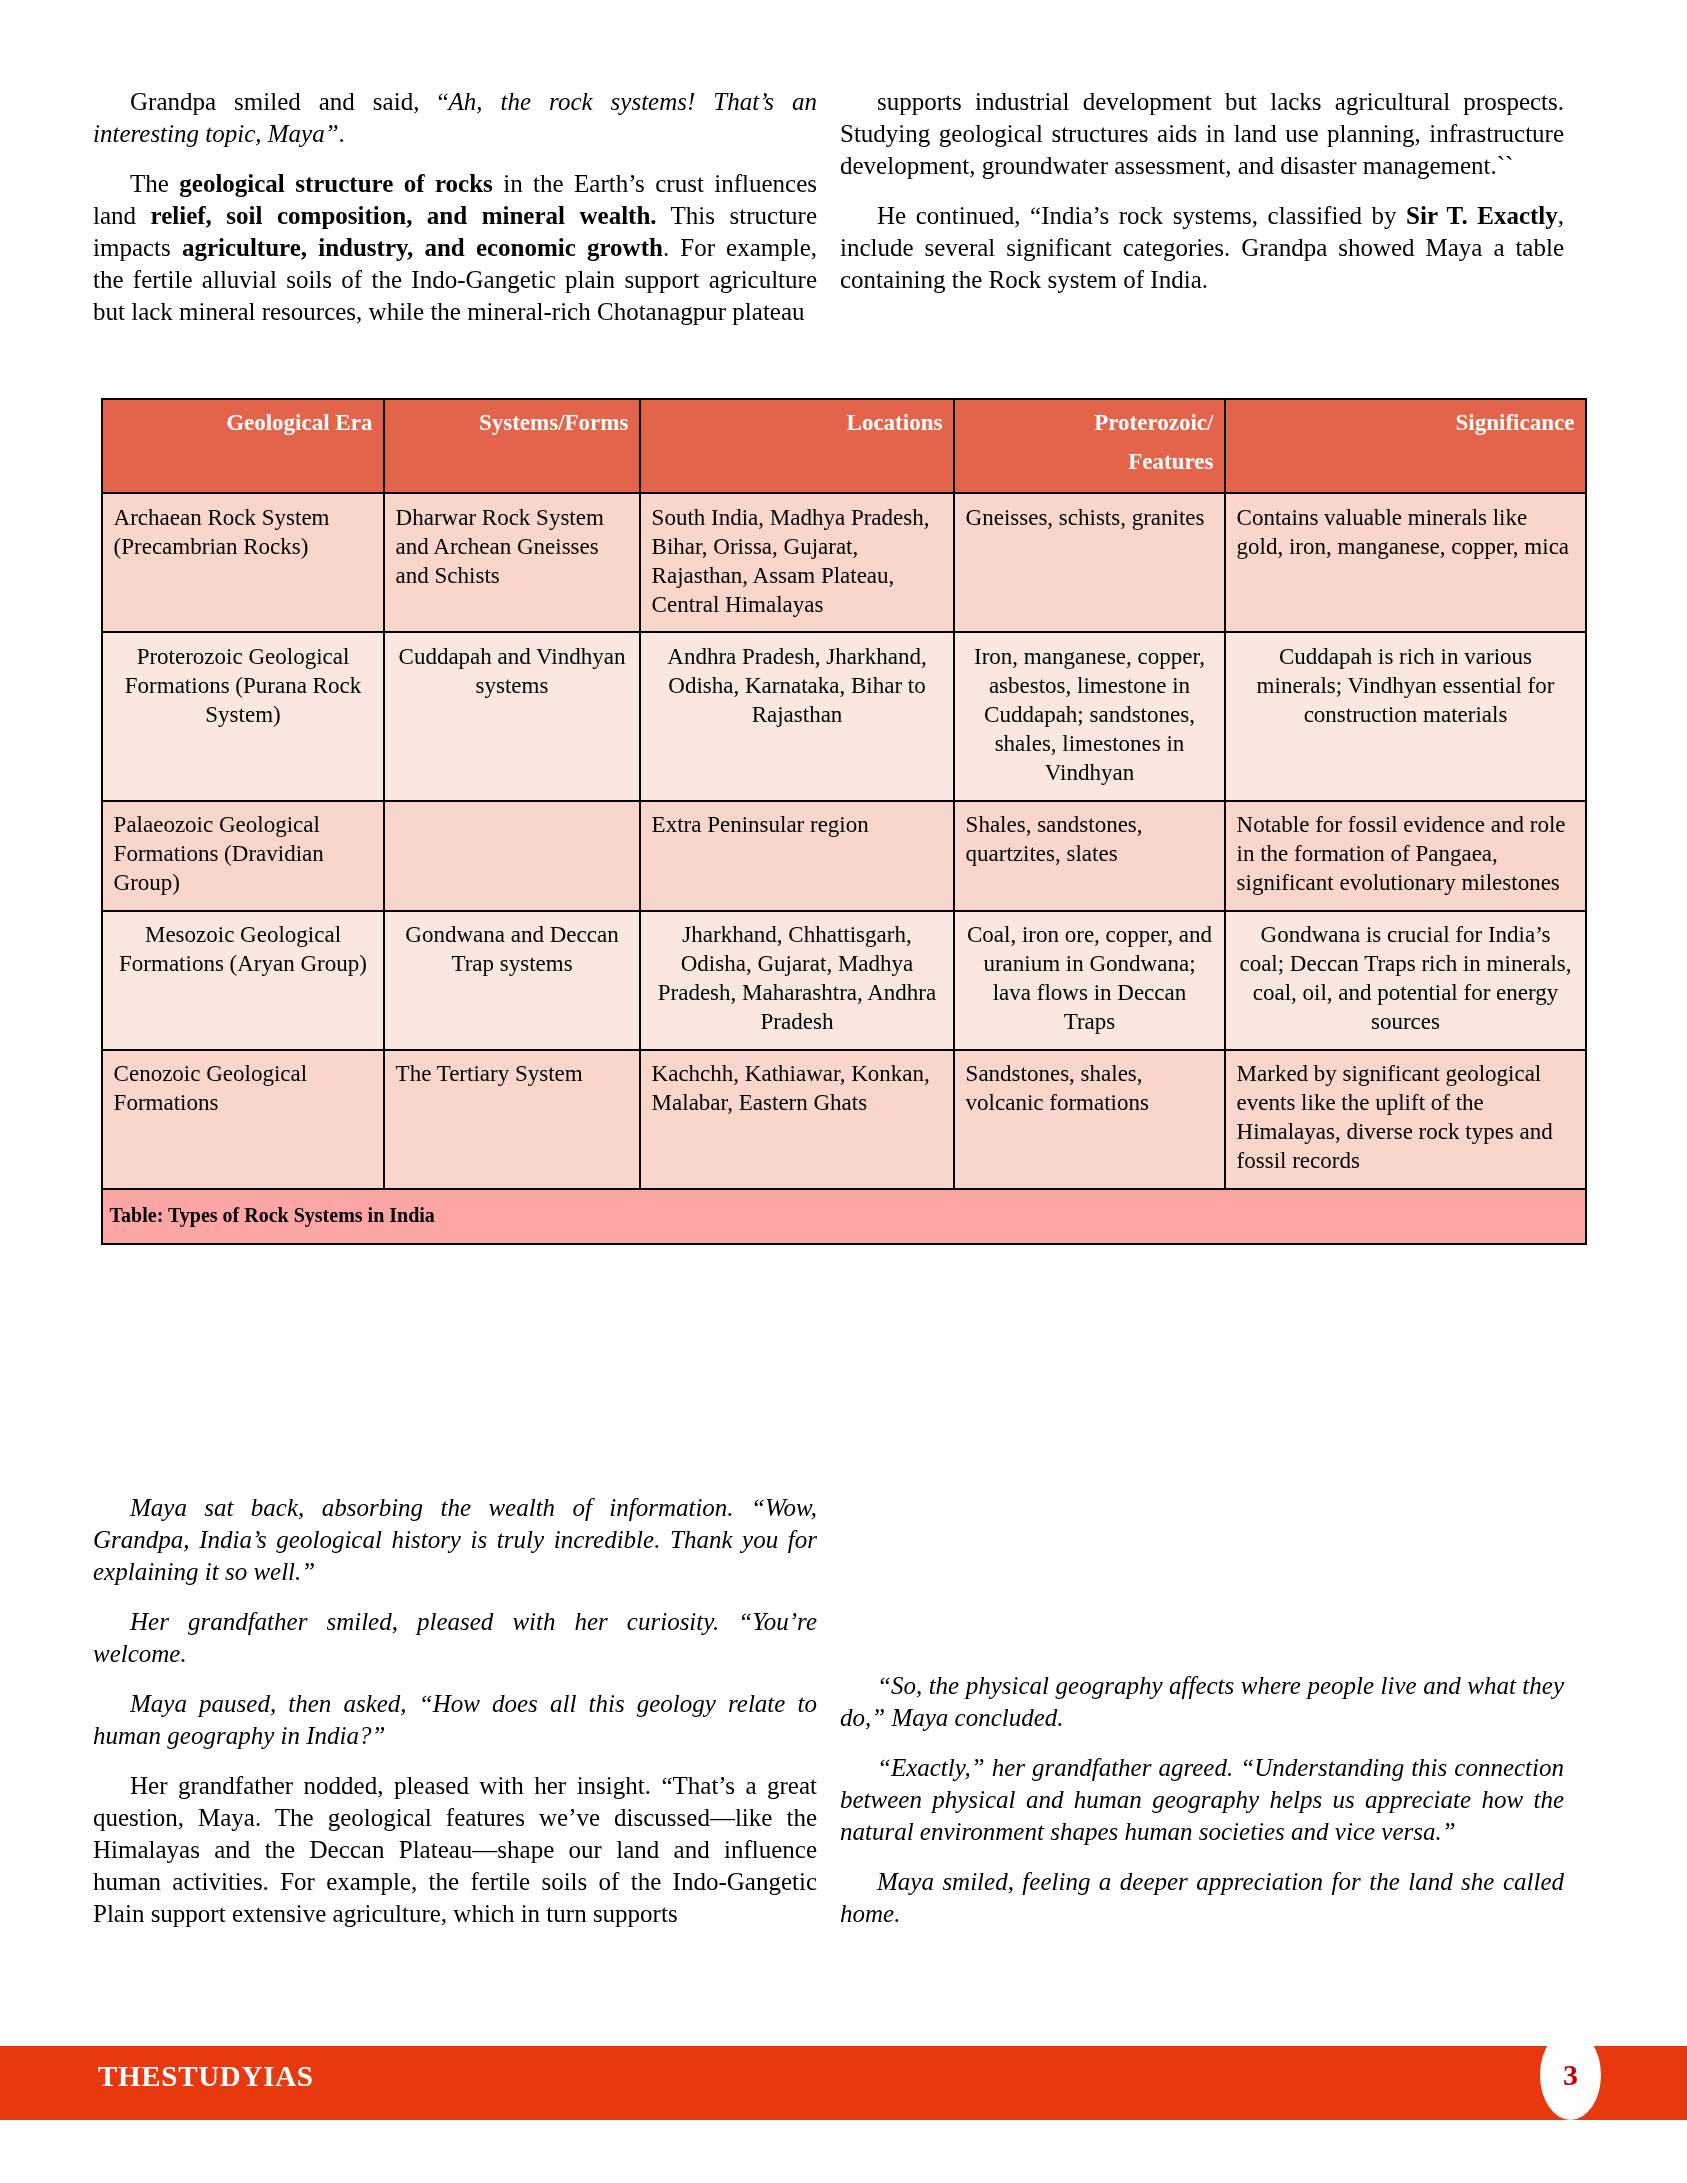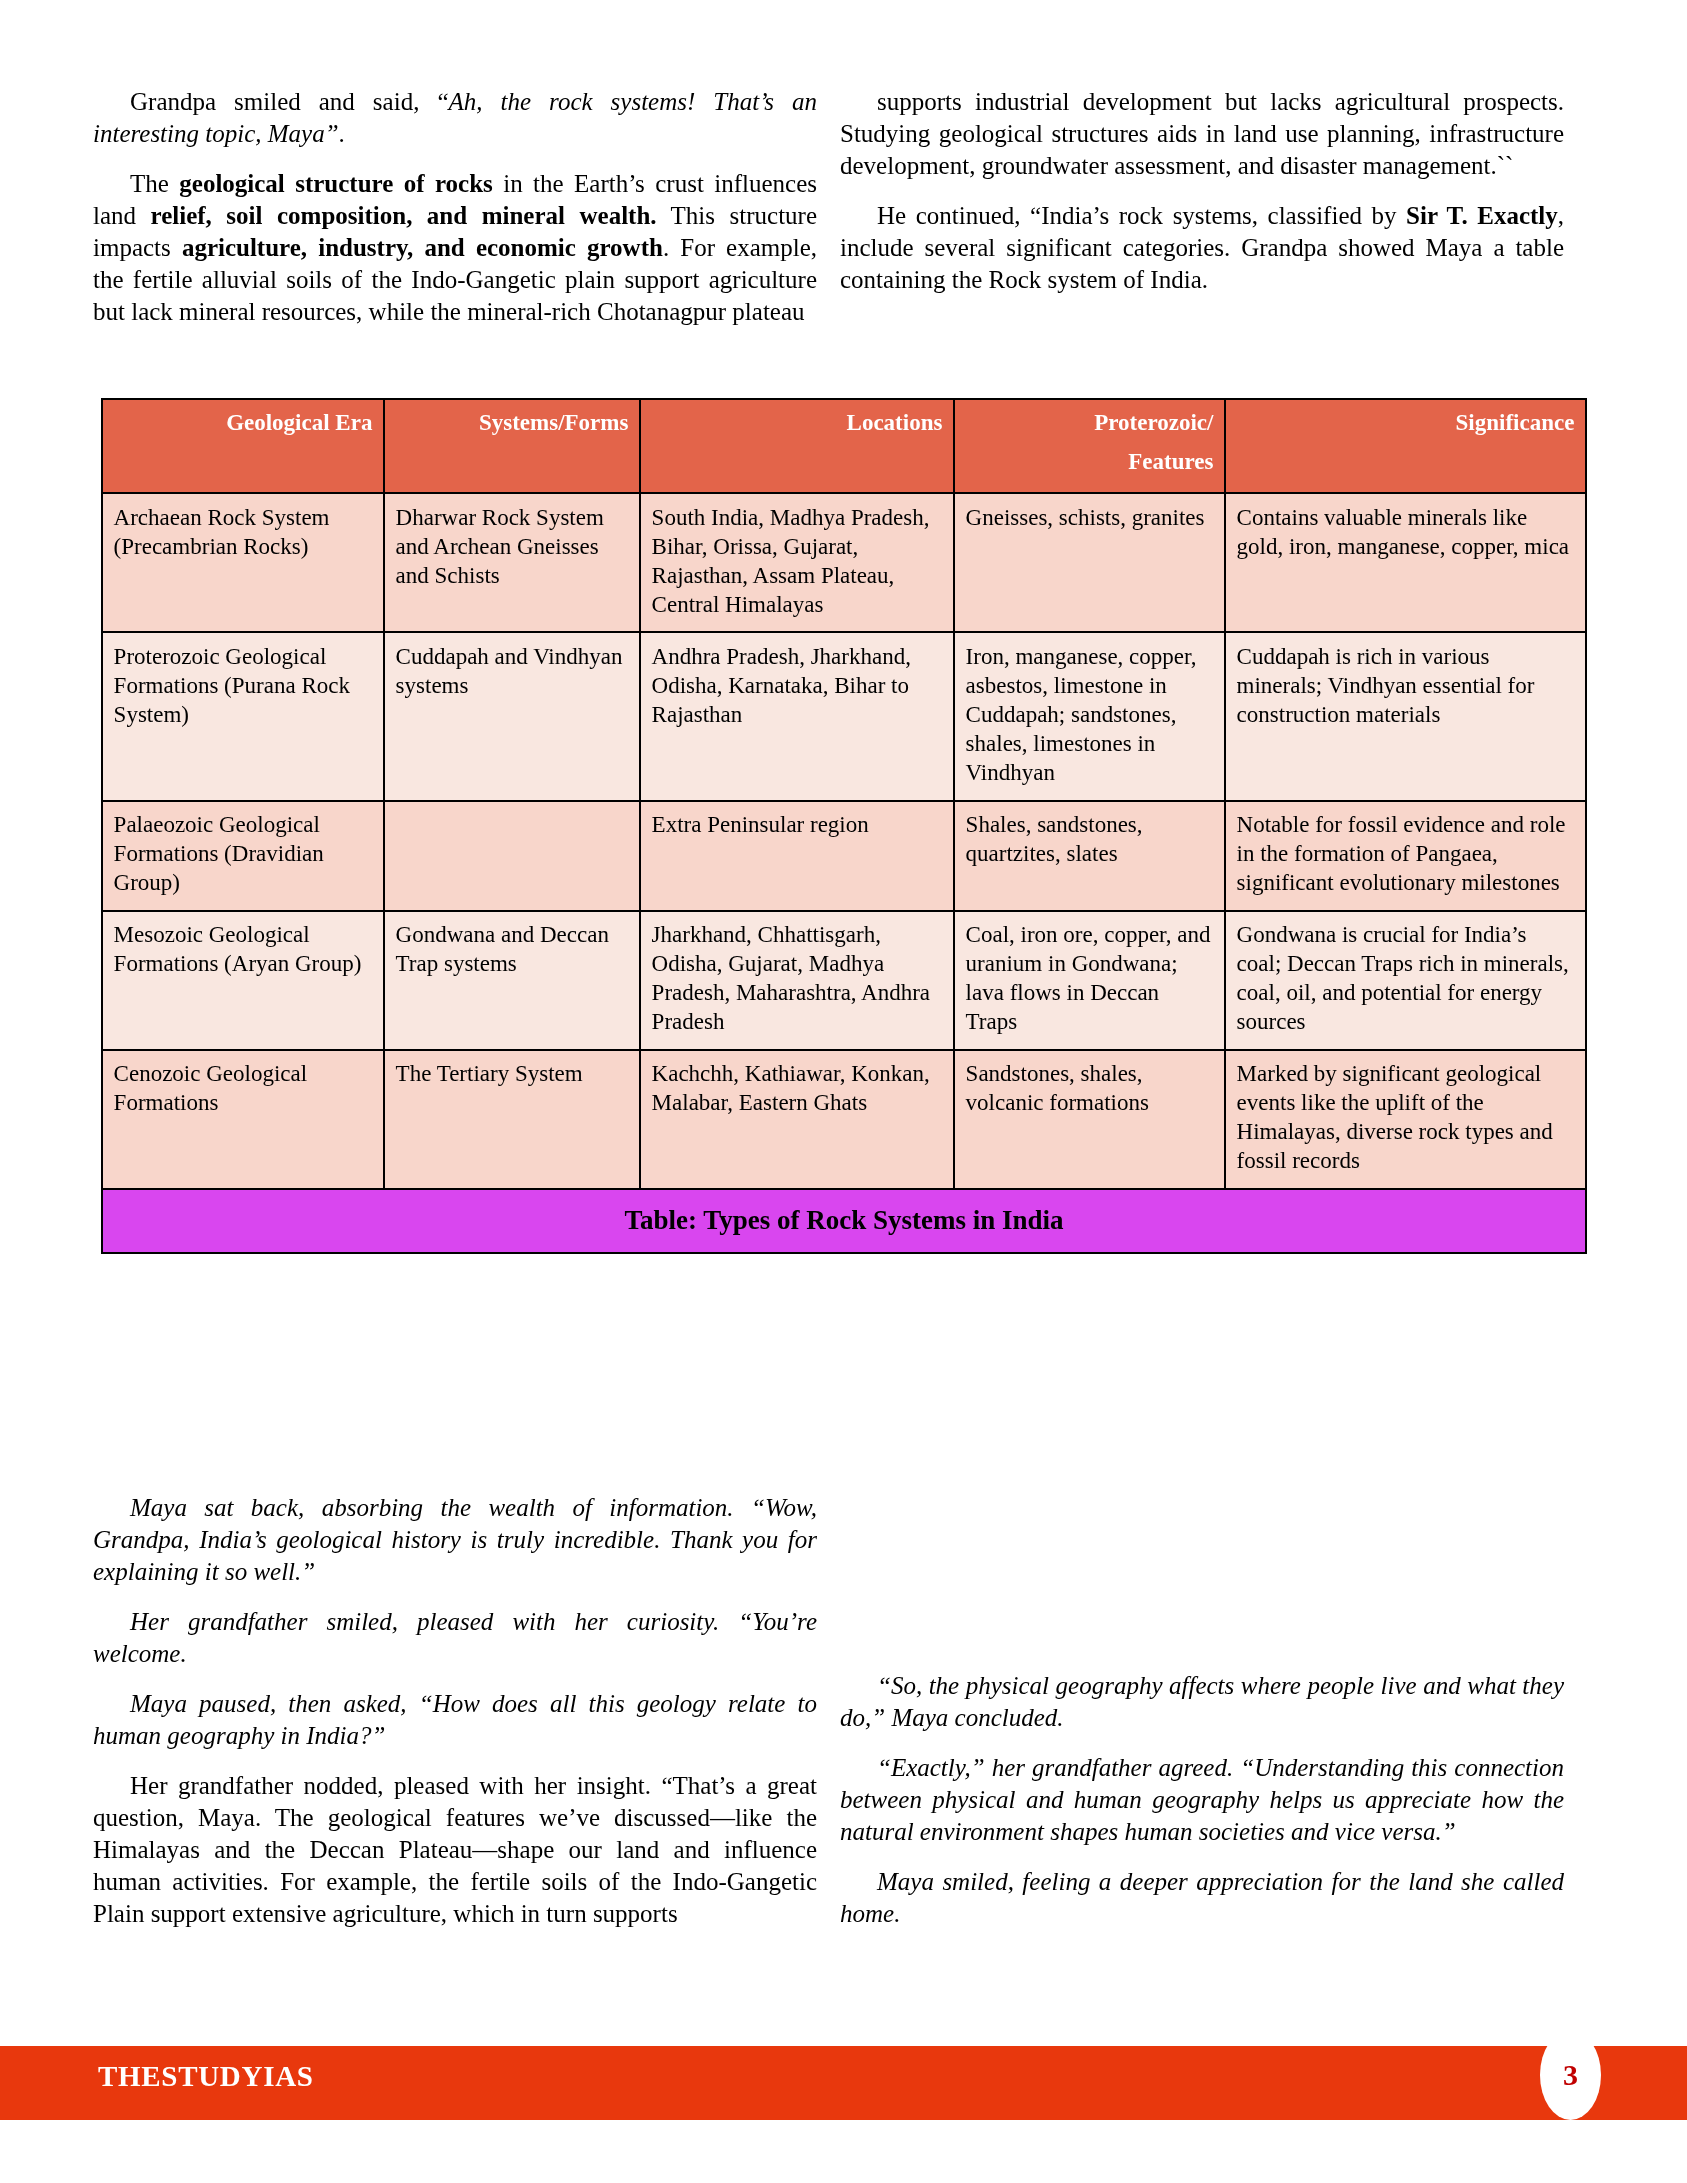--- a/index.html
+++ b/index.html
@@ -75,27 +75,27 @@
     height: 71px;
     vertical-align: top;
     text-align: right;
   }
   .rock-table th .hdr2 { display: block; margin-top: 9.3px; }
 
   td.era {
     font-weight: normal;
   }
   tr.shade-a td { background: #F8D6CB; }
-  tr.shade-b td { background: #F9E7E0; }
+  tr.shade-b td { background: #F9E7E0; text-align: center; }
 
   tr.caption-row td {
-    background: #d946ef;
-    text-align: center;
-    font-weight: bold;
-    font-size: 27px;
+    background: #fca5a5;
+    text-align: left;
+    font-weight: bold;
+    font-size: 20px;
     padding: 13.2px 6.6px 14.6px 6.6px;
   }
 
   
   col.c1 { width: 282px; }
   col.c2 { width: 256px; }
   col.c3 { width: 314px; }
   col.c4 { width: 271px; }
   col.c5 { width: 361px; }
 

